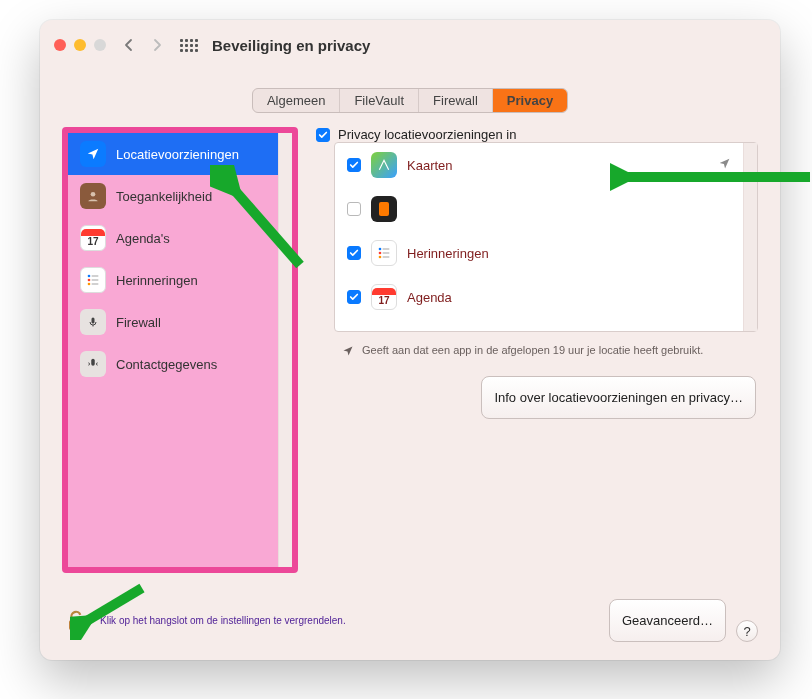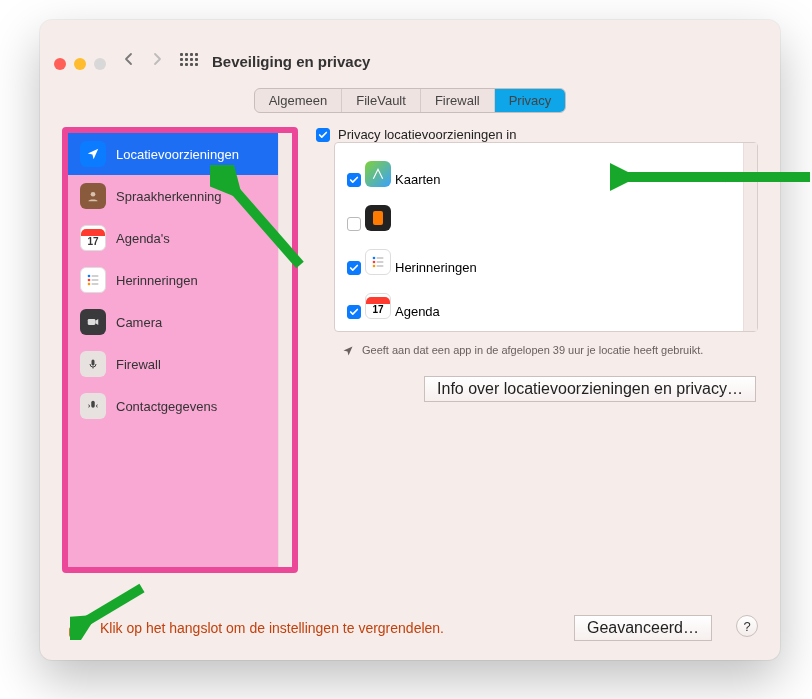--- a/index.html
+++ b/index.html
@@ -4,75 +4,75 @@
 <style>
   * { box-sizing: border-box; margin: 0; padding: 0; }
   html, body { width: 812px; height: 699px; font-family: -apple-system, "Helvetica Neue", Arial, sans-serif; background: #fff; }
   .canvas { position: relative; width: 812px; height: 699px; }
   .window {
     position: absolute; left: 40px; top: 20px; width: 740px; height: 640px;
     background: #f6ecea; border-radius: 12px; box-shadow: 0 20px 50px rgba(0,0,0,0.25), 0 0 0 1px rgba(0,0,0,0.05);
     overflow: hidden;
   }
   
-  .titlebar { display:flex; align-items:flex-end; height:50px; padding:0 14px; gap:4px; }
+  .titlebar { display:flex; align-items:center; height:50px; padding:0 14px; gap:4px; }
   .traffic { display:flex; gap:8px; }
   .dot { width:12px; height:12px; border-radius:50%; }
   .dot.red{background:#ff5f57;} .dot.yellow{background:#febc2e;} .dot.green{background:#d8d8d8;}
   .navbtns { display:flex; gap:6px; margin-left:8px;}
   .chev { width:22px; height:22px; display:flex; align-items:center; justify-content:center; color:#777; border-radius:4px; font-size:16px;}
   .gridicon { width:22px; height:22px; display:grid; grid-template-columns:repeat(4,3px); grid-auto-rows:3px; gap:2px; align-content:center; justify-content:center; margin-left:6px;}
   .gridicon span{background:#555; border-radius:1px;}
   .title { font-weight:600; font-size:15px; color:#333; margin-left:8px;}
   .search { margin-left:auto; background:rgba(0,0,0,0.04); border:1px solid rgba(0,0,0,0.08); border-radius:6px; height:26px; width:180px; display:flex; align-items:center; padding:0 8px; gap:6px; color:#999;}
   .search svg{flex:none;}
   .search input{border:none; background:transparent; outline:none; font-size:13px; width:100%; color:#333;}
   .search input::placeholder{color:#aaa;}
 
   
   .tabs { display:flex; justify-content:center; margin-top:18px;}
   .tabseg { display:flex; border:1px solid #c9bdbb; border-radius:6px; overflow:hidden; background:#efe3e1;}
   .tab { padding:4px 14px; font-size:13px; color:#444; border-right:1px solid #d6cac8;}
   .tab:last-child{border-right:none;}
-  .tab.active{ background:#0ea5e9; }
+  .tab.active{ background:#f97316;font-weight:bold; }
 
   
   .content { display:flex; gap:18px; padding:14px 22px 0 22px; height:460px;}
   .sidebar { width:236px; background:#f9a8d4; border:6px solid #ec4899; border-radius:4px; overflow:hidden; position:relative;}
   .sidebar .sbtrack{position:absolute; right:0; top:0; bottom:0; width:14px; background:#f3eae8; border-left:1px solid #eadedc;}
   .sb-item { display:flex; align-items:center; gap:10px; height:42px; padding:0 12px; font-size:13px; color:#333; white-space:nowrap; overflow:hidden;}
   .sb-item.selected{ background:#1e6ef4; color:#fff;}
   .sb-icon{ width:26px; height:26px; border-radius:6px; display:flex; align-items:center; justify-content:center; flex:none; font-size:14px; color:#fff;}
 
   .detail { flex:1; background:rgba(255,255,255,0.0); }
   .enable { display:flex; align-items:center; gap:8px; font-size:13px; color:#222;}
   .chk { width:14px; height:14px; border-radius:3px; border:1px solid #b9b9b9; display:flex; align-items:center; justify-content:center; flex:none;}
   .chk.on{ background:#0a7aff; border-color:#0a7aff;}
   .chk.on svg{display:block;}
   .chk svg{display:none;}
   .hint { font-size:11px; color:#6a605e; line-height:1.35; margin:4px 0 10px 22px; max-width:380px;}
 
   .applist { background:#fff; border:1px solid #d9cdcb; border-radius:4px; height:190px; position:relative; margin-left:18px;}
   .applist .sbtrack{position:absolute; right:0; top:0; bottom:0; width:14px; background:#f3eae8; border-left:1px solid #eadedc;}
-  .app-row{ display:flex; align-items:flex-end; gap:4px; height:44px; padding:0 14px 0 12px; font-size:13px; color:#000000;}
+  .app-row{ display:flex; align-items:center; gap:10px; height:44px; padding:0 14px 0 12px; font-size:13px; color:#7f1d1d;}
   .app-row + .app-row{}
   .app-icon{ width:26px; height:26px; border-radius:6px; display:flex; align-items:center; justify-content:center; flex:none; font-size:13px;}
   .app-arrow{ margin-left:auto; color:#777; padding-right:12px;}
 
   .recent { display:flex; gap:8px; font-size:11px; color:#6a605e; margin:12px 0 0 26px; max-width:380px;}
   .recent .ai{ color:#555; flex:none; transform:translateY(1px);}
 
-  .pillbtn { background:linear-gradient(#fff,#f6efee); border:1px solid #cabfbd; border-radius:0; padding:3px 12px; font-size:16px; color:#222;}
+  .pillbtn { background:linear-gradient(#fff,#f6efee); border:1px solid #cabfbd; border-radius:8px; padding:13px 12px; font-size:13px; color:#222;}
   .infobtnrow{ display:flex; justify-content:flex-end; margin:18px 2px 0 0;}
 
   
   .footer{ position:absolute; left:22px; right:22px; bottom:18px; display:flex; align-items:center; gap:10px;}
   .lock{ width:28px; height:28px; display:flex; align-items:center; justify-content:center;}
-  .locktext{ font-size:14px; color:#c2410c;}
-  .footer .right{ margin-left:auto; display:flex; align-items:flex-start; gap:24px;}
+  .locktext{ font-size:10px; color:#4c1d95;}
+  .footer .right{ margin-left:auto; display:flex; align-items:flex-end; gap:10px;}
   .helpbtn{ width:22px; height:22px; border-radius:50%; border:1px solid #cabfbd; background:linear-gradient(#fff,#f3ecea); display:flex; align-items:center; justify-content:center; font-size:13px; color:#333;}
 
   
   .arrow{ position:absolute; pointer-events:none; }
 </style>
 </head>
 <body>
 
 <div class="canvas">
   <div class="window">
@@ -134,21 +134,21 @@
           </div>
           <span>Locatievoorzieningen</span>
         </div>
         <div class="sb-item">
           <div class="sb-icon" style="background:#8a5a3c;">
             <svg width="14" height="14" viewBox="0 0 24 24">
                 <circle cx="12" cy="9" r="4" fill="#d8c1ad"></circle>
                 <path d="M4 21c0-4 16-4 16 0" fill="#d8c1ad"></path>
               </svg>
           </div>
-          <span>Spraakherkenning</span>
+          <span>Toegankelijkheid</span>
         </div>
         <div class="sb-item">
           <div class="sb-icon" style="background:#fff; border:1px solid #ddd; color:#333;">
             <div style="width:100%;">
                 <div style="background:#ff3b30;height:7px;border-radius:5px 5px 0 0;"></div>
                 <div style="font-size:10px; text-align:center; font-weight:600;">17</div>
               </div>
           </div>
           <span>Agenda's</span>
         </div>
@@ -157,29 +157,20 @@
             <svg width="16" height="16" viewBox="0 0 24 24">
                 <circle cx="6" cy="6" r="2" fill="#0a7aff"></circle>
                 <rect x="10" y="5" width="10" height="2" fill="#bbb"></rect>
                 <circle cx="6" cy="12" r="2" fill="#ff3b30"></circle>
                 <rect x="10" y="11" width="10" height="2" fill="#bbb"></rect>
                 <circle cx="6" cy="18" r="2" fill="#ff9500"></circle>
                 <rect x="10" y="17" width="10" height="2" fill="#bbb"></rect>
               </svg>
           </div>
           <span>Herinneringen</span>
-        </div>
-        <div class="sb-item">
-          <div class="sb-icon" style="background:#3a3a3c;">
-            <svg width="14" height="14" viewBox="0 0 24 24">
-                <rect x="3" y="7" width="13" height="10" rx="2" fill="#ddd"></rect>
-                <path d="M16 10l5-3v10l-5-3z" fill="#ddd"></path>
-              </svg>
-          </div>
-          <span>Camera</span>
         </div>
         <div class="sb-item">
           <div class="sb-icon" style="background:#e7e2e0;">
             <svg width="12" height="14" viewBox="0 0 24 24">
                 <rect x="9" y="3" width="6" height="12" rx="3" fill="#444"></rect>
                 <path d="M6 12a6 6 0 0012 0M12 18v3" stroke="#444" stroke-width="2" fill="none"></path>
               </svg>
           </div>
           <span>Firewall</span>
         </div>
@@ -267,21 +258,21 @@
             <span>Agenda</span>
           </div>
         </div>
 
         <div class="recent">
           <span class="ai">
             <svg width="12" height="12" viewBox="0 0 24 24">
                 <path fill="#6a605e" d="M3 11 L21 3 L13 21 L11 13 Z"></path>
               </svg>
           </span>
-          <span>Geeft aan dat een app in de afgelopen 39 uur je locatie heeft gebruikt.</span>
+          <span>Geeft aan dat een app in de afgelopen 19 uur je locatie heeft gebruikt.</span>
         </div>
 
         <div class="infobtnrow">
           <button class="pillbtn">Info over locatievoorzieningen en privacy…</button>
         </div>
       </div>
     </div>
 
     <div class="footer">
       <div class="lock">

